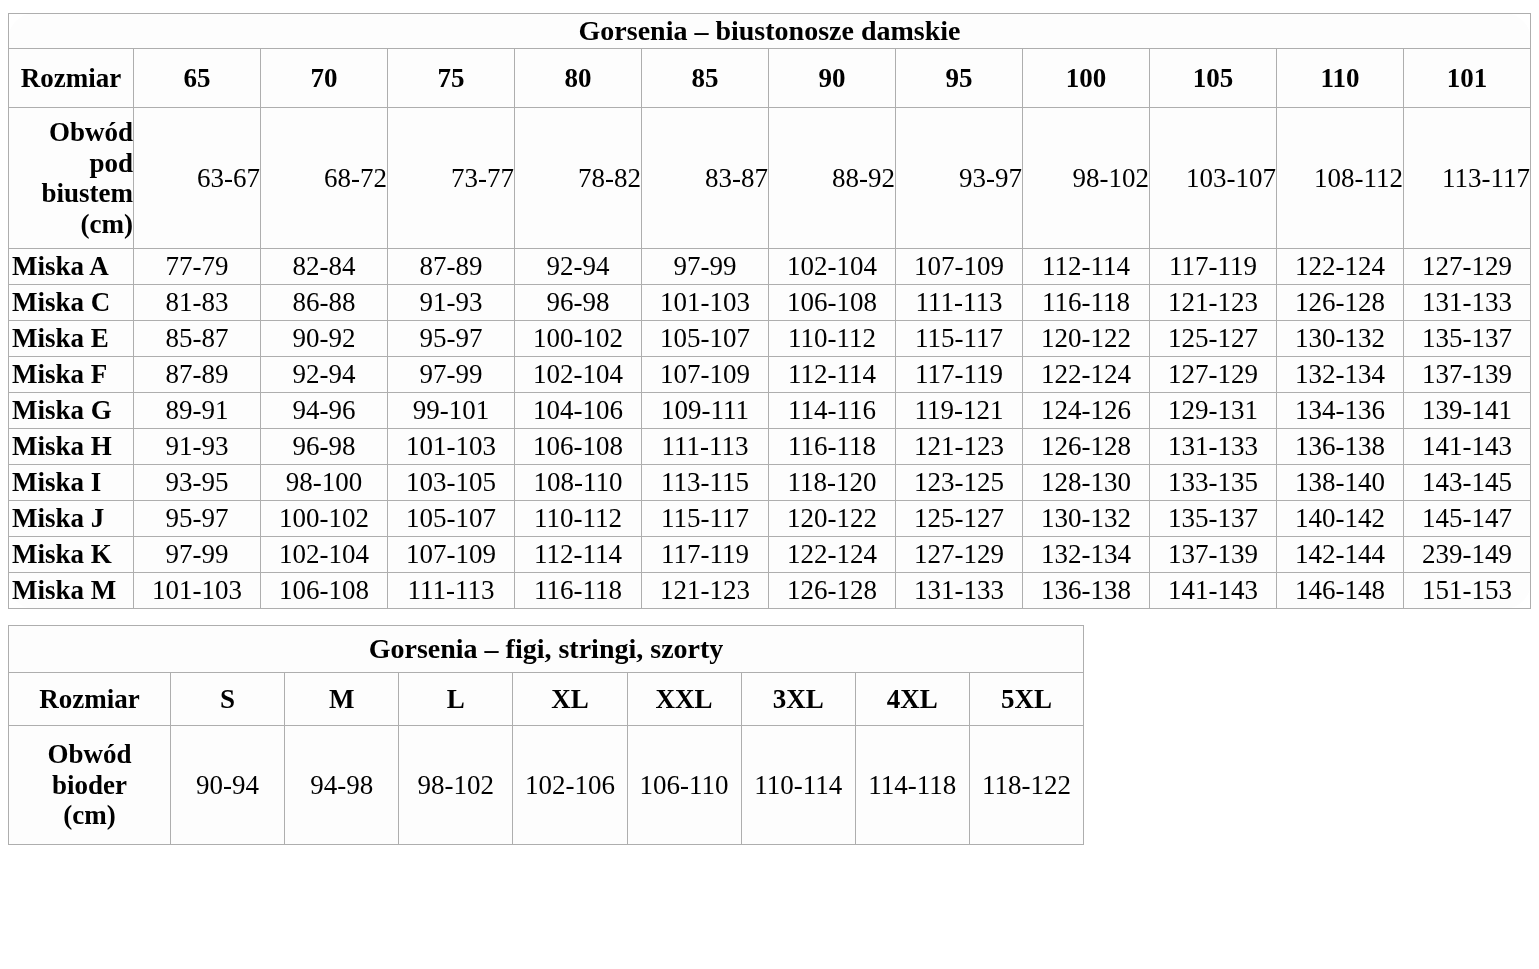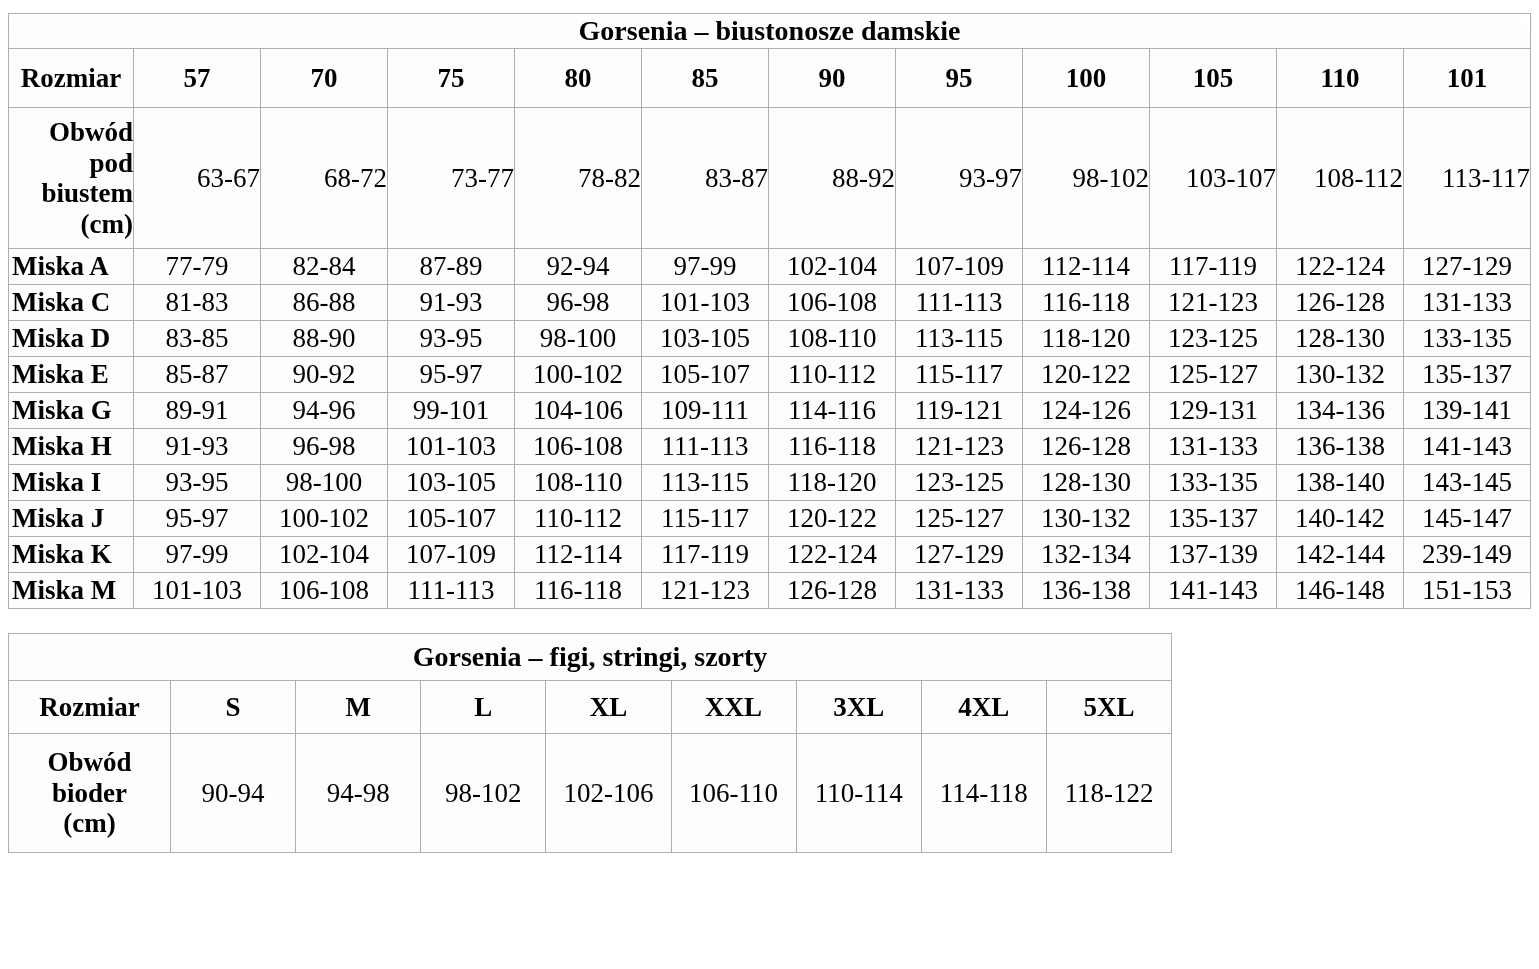--- a/index.html
+++ b/index.html
@@ -16,21 +16,21 @@
   .page {
     padding: 13px 8px 0 8px;
   }
   table {
     border-collapse: collapse;
     table-layout: fixed;
     background: #fdfdfd;
     border: 1px solid #999999;
   }
   #braTable  { width: 1523px; border-radius: 27px; }
-  #briefsTable { width: 1164px; margin-top: 24px; padding-left: 29px; }
+  #briefsTable { width: 1076px; margin-top: 16px; padding-left: 29px; }
   td {
     border: 1px solid #aeaeae;
     text-align: center;
     vertical-align: middle;
     font-size: 27px;
     line-height: 1.13;
     padding: 0;
     overflow: hidden;
   }
   .t-title td   { font-weight: bold; font-size: 28px; height: 34px; }
@@ -57,21 +57,21 @@
     <colgroup>
       <col style="width:125px">
       <col span="11">
     </colgroup>
     <tbody id="braBody">
       <tr class="t-title">
         <td colspan="12">Gorsenia – biustonosze damskie</td>
       </tr>
       <tr class="t-head" id="braHeaderRow">
         <td class="lbl">Rozmiar</td>
-      <td>57</td>
+      <td>65</td>
           <td>70</td>
           <td>75</td>
           <td>80</td>
           <td>85</td>
           <td>90</td>
           <td>95</td>
           <td>100</td>
           <td>105</td>
           <td>110</td>
           <td>101</td>
@@ -114,46 +114,46 @@
           <td>96-98</td>
           <td>101-103</td>
           <td>106-108</td>
           <td>111-113</td>
           <td>116-118</td>
           <td>121-123</td>
           <td>126-128</td>
           <td>131-133</td>
         </tr>
         <tr class="cup">
-          <td class="lbl cuplbl">Miska D</td>
-          <td>83-85</td>
-          <td>88-90</td>
-          <td>93-95</td>
-          <td>98-100</td>
-          <td>103-105</td>
-          <td>108-110</td>
-          <td>113-115</td>
-          <td>118-120</td>
-          <td>123-125</td>
-          <td>128-130</td>
-          <td>133-135</td>
-        </tr>
-        <tr class="cup">
           <td class="lbl cuplbl">Miska E</td>
           <td>85-87</td>
           <td>90-92</td>
           <td>95-97</td>
           <td>100-102</td>
           <td>105-107</td>
           <td>110-112</td>
           <td>115-117</td>
           <td>120-122</td>
           <td>125-127</td>
           <td>130-132</td>
           <td>135-137</td>
+        </tr>
+        <tr class="cup">
+          <td class="lbl cuplbl">Miska F</td>
+          <td>87-89</td>
+          <td>92-94</td>
+          <td>97-99</td>
+          <td>102-104</td>
+          <td>107-109</td>
+          <td>112-114</td>
+          <td>117-119</td>
+          <td>122-124</td>
+          <td>127-129</td>
+          <td>132-134</td>
+          <td>137-139</td>
         </tr>
         <tr class="cup">
           <td class="lbl cuplbl">Miska G</td>
           <td>89-91</td>
           <td>94-96</td>
           <td>99-101</td>
           <td>104-106</td>
           <td>109-111</td>
           <td>114-116</td>
           <td>119-121</td>

